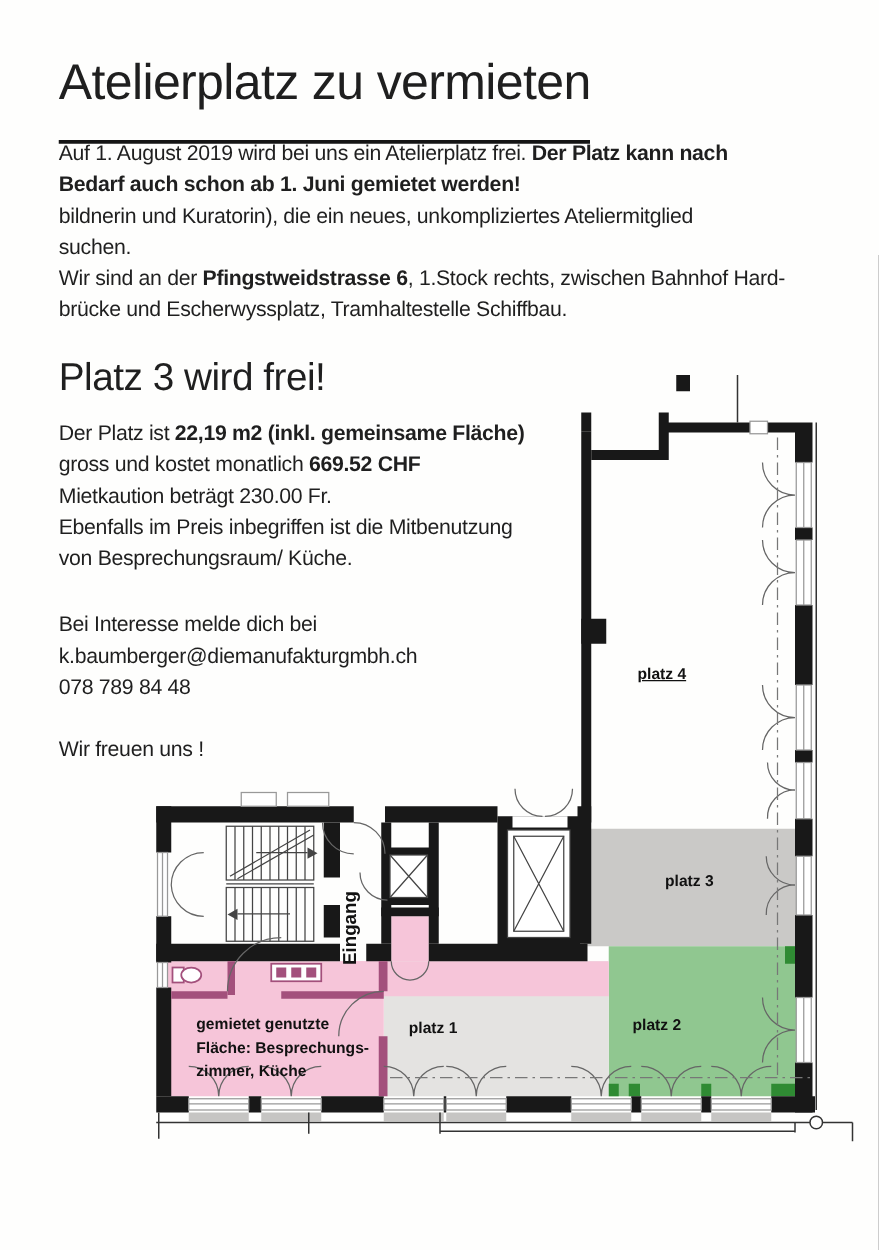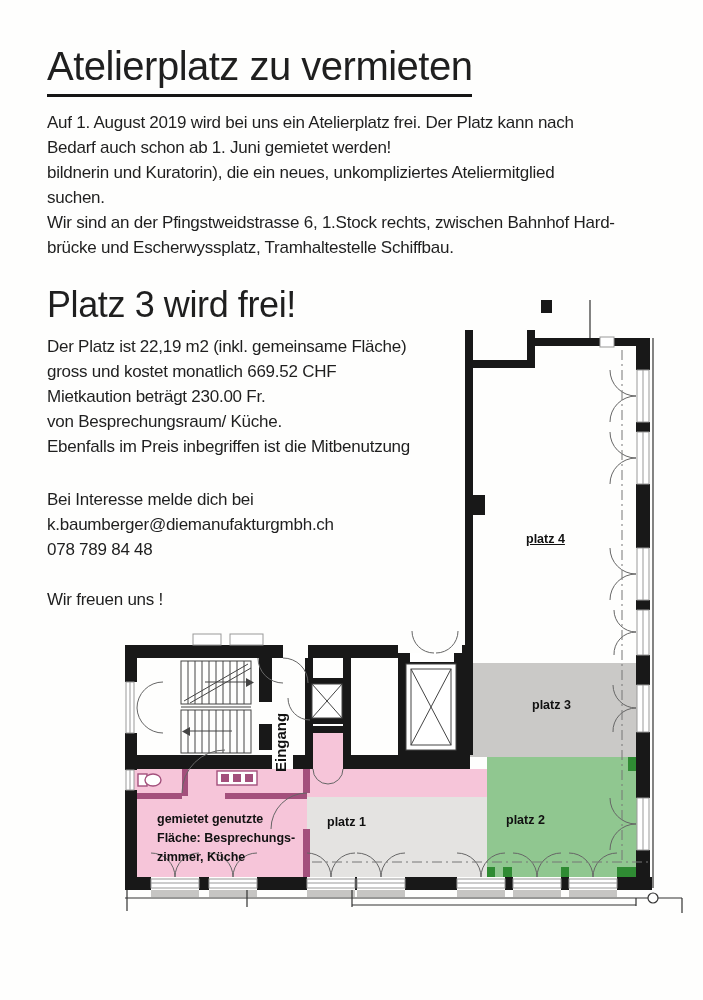--- a/index.html
+++ b/index.html
@@ -8,28 +8,28 @@
   }
   html,body{margin:0;padding:0;background:#888;}
   .page{
     position:relative; width:703px; height:1000px; background:#fefefd;
     margin:0 auto; overflow:hidden;
     font-family:"Liberation Sans", sans-serif; color:var(--text,#1f1f1f);
   }
   .title{
     position:absolute; left:47px; top:44px; margin:0;
     font-size:40px; font-weight:400; letter-spacing:-0.5px;
-    border-bottom:3px solid #151515; padding-bottom:5px; display:inline-block;
+    border-bottom:3px solid #151515; padding-bottom:23px; display:inline-block;
   }
   .tblock{position:absolute; left:47px;}
   .ln{white-space:nowrap; font-size:17px; letter-spacing:-0.25px; line-height:25px; height:25px;}
-  .ln b{font-weight:400;margin-top:48px;}
+  .ln b{font-weight:700;margin-top:48px;}
   .h2{
     position:absolute; left:47px; top:284px; margin:0;
-    font-size:36px; font-weight:400; letter-spacing:-0.4px;
+    font-size:31px; font-weight:400; letter-spacing:-0.4px;
   }
   .plansvg{position:absolute; left:0; top:0;}
   .plabel{
     position:absolute; font-size:12.5px; font-weight:700; color:#111;
     white-space:nowrap; letter-spacing:0;
   }
   .plabel.multi{line-height:19px;}
   .eingang{
     position:absolute; left:272px; top:772px; font-size:15px; font-weight:600;
     transform:rotate(-90deg); transform-origin:0 0; white-space:nowrap; color:#111;
@@ -66,22 +66,22 @@
     <div class="ln"><span>Wir sind an der </span><b>Pfingstweidstrasse 6</b><span>, 1.Stock rechts, zwischen Bahnhof Hard-</span></div>
     <div class="ln">brücke und Escherwyssplatz, Tramhaltestelle Schiffbau.</div>
   </div>
 
   <h2 class="h2">Platz 3 wird frei!</h2>
 
   <div class="tblock" style="top:334px;">
     <div class="ln"><span>Der Platz ist </span><b>22,19 m2 (inkl. gemeinsame Fläche)</b></div>
     <div class="ln"><span>gross und kostet monatlich </span><b>669.52 CHF</b></div>
     <div class="ln">Mietkaution beträgt 230.00 Fr.</div>
+    <div class="ln">Ebenfalls im Preis inbegriffen ist die Mitbenutzung</div>
     <div class="ln">von Besprechungsraum/ Küche.</div>
-    <div class="ln">Ebenfalls im Preis inbegriffen ist die Mitbenutzung</div>
   </div>
 
   <div class="tblock" style="top:487px;">
     <div class="ln">Bei Interesse melde dich bei</div>
     <div class="ln">k.baumberger@diemanufakturgmbh.ch</div>
     <div class="ln">078 789 84 48</div>
     <div class="ln"></div>
     <div class="ln">Wir freuen uns !</div>
   </div>
 
@@ -243,20 +243,20 @@
     <g>
       <path class="thin" d="M125 898H648M127 890V911M247 890V907M352 890V907M352 905H636M636 898V906M658 898H682M682 898V913M653 338V888M590 300V338"></path>
       <circle class="thin" cx="653" cy="898" r="5"></circle>
     </g>
   </svg>
 
   <div class="eingang">Eingang</div>
   <div class="plabel" style="left:327px; top:815px;text-align:right;">platz 1</div>
   <div class="plabel" style="left:506px; top:813px;">platz 2</div>
   <div class="plabel" style="left:512px; top:698px;padding-left:20px;">platz 3</div>
-  <div class="plabel" style="left:526px; top:532px;text-decoration:underline;">platz 4</div>
+  <div class="plabel" style="left:510px; top:532px;text-decoration:underline;">platz 4</div>
   <div class="plabel multi" style="left:157px; top:810px;">
     <div>gemietet genutzte</div>
     <div>Fläche: Besprechungs-</div>
     <div>zimmer, Küche</div>
   </div>
 
 </div>
 
 </body></html>

